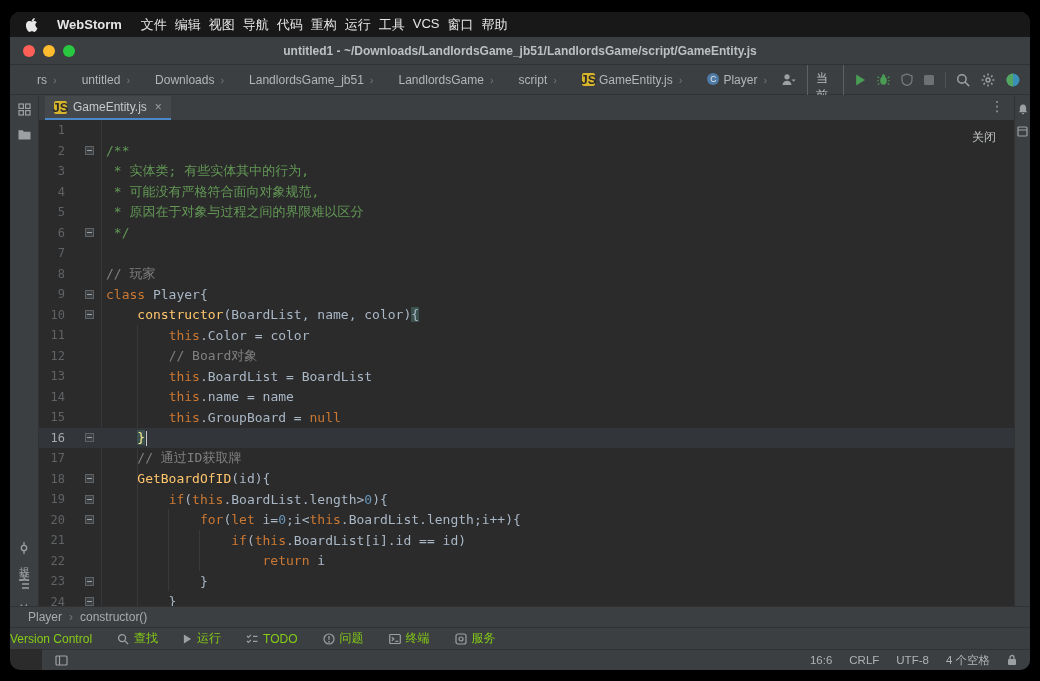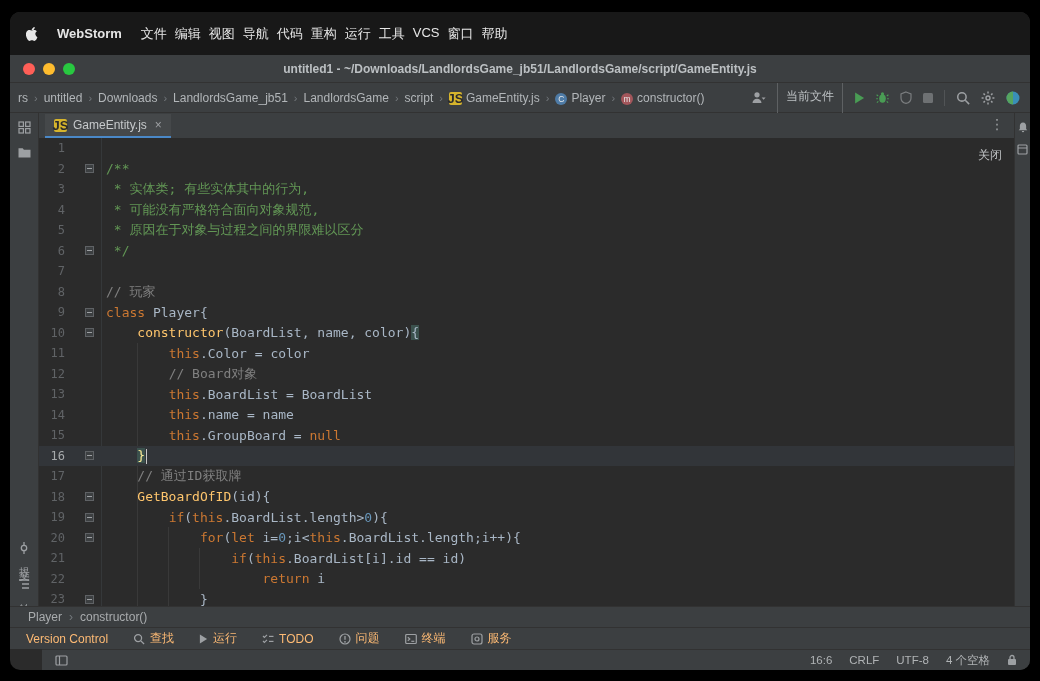--- a/index.html
+++ b/index.html
@@ -1,35 +1,35 @@
 <!DOCTYPE html>
 <html><head>
 <meta charset="utf-8">
 <style>
   html,body{margin:0;padding:0;}
   body{width:1040px;height:681px;background:#000;font-family:"Liberation Sans",sans-serif;position:relative;overflow:hidden;}
   .screen{position:absolute;left:10px;top:12px;width:1020px;height:658px;border-radius:10px;background:#2b2b2b;overflow:hidden;display:flex;flex-direction:column;}
 
   
-  .menubar{height:25px;background:#181818;display:flex;align-items:center;gap:19px;padding:9px 16px;color:#e6e6e6;font-size:13px;flex:none;}
+  .menubar{height:25px;background:#181818;display:flex;align-items:center;gap:19px;padding:0 16px;color:#e6e6e6;font-size:13px;flex:none;}
   .menubar .apple{display:flex;align-items:center;}
   .menubar .app{font-weight:bold;}
   .menu-item{cursor:default;}
 
   
   .titlebar{height:27px;background:#3c3f41;border-bottom:1px solid #323232;display:flex;align-items:center;position:relative;flex:none;}
   .traffic{display:flex;gap:8px;padding-left:13px;z-index:2;}
   .tl{width:12px;height:12px;border-radius:50%;}
   .tl.red{background:#ff5f57;}.tl.yellow{background:#febc2e;}.tl.green{background:#28c840;}
   .wtitle{position:absolute;left:0;right:0;text-align:center;color:#bcc0c3;font-size:12px;font-weight:bold;}
 
   
   .navbar{height:29px;background:#3c3f41;border-bottom:1px solid #323232;display:flex;align-items:center;padding:0 10px 0 6px;font-size:12px;color:#b2b6b9;flex:none;}
   .crumbs{display:flex;align-items:center;gap:3px;white-space:nowrap;overflow:hidden;}
-  .crumb{display:flex;align-items:flex-end;gap:4px;padding:1px 2px;}
+  .crumb{display:flex;align-items:flex-start;gap:4px;padding:1px 2px;margin-left:19px;}
   .csep{color:#73787c;font-size:11px;padding:0 1px;}
   .nav-right{margin-left:auto;display:flex;align-items:center;gap:11px;}
   .runbox{border:1px solid #5e6163;border-radius:4px;height:19px;display:flex;align-items:center;gap:7px;padding:12px 8px;color:#bcc0c3;flex-direction:column;}
   .runbox .dd{font-size:9px;color:#9da0a3;}
   .vdiv{width:1px;height:16px;background:#515456;}
 
   
   .main{flex:1;display:flex;min-height:0;}
   .stripe-l{width:28px;background:#3c3f41;border-right:1px solid #323232;display:flex;flex-direction:column;align-items:center;padding-top:8px;gap:13px;flex:none;}
   .stripe-l .bottom-group{margin-top:auto;display:flex;flex-direction:column;gap:16px;padding-bottom:8px;align-items:center;}
@@ -52,26 +52,26 @@
   .ln{width:26px;text-align:right;color:#606366;font-size:12px;flex:none;font-family:"DejaVu Sans Mono",monospace;}
   .foldcol{width:36px;flex:none;display:flex;justify-content:flex-end;padding-right:7px;box-sizing:border-box;}
   .fold{width:9px;height:9px;border:1px solid #5f6265;background:#3c3f41;position:relative;box-sizing:border-box;}
   .fold::after{content:"";position:absolute;left:1px;right:1px;top:3px;border-top:1px solid #9da0a3;}
   .code{white-space:pre;padding-left:5px;}
   .d{color:#a9b7c6;} .k{color:#cc7832;} .f{color:#ffc66d;} .c{color:#808080;}
   .g{color:#629755;} .n{color:#6897bb;}
   .bm{background:#3b514d;color:#a9b7c6;} .by{background:#3b514d;color:#ffef98;}
   .caret-bar{display:inline-block;width:1px;height:15px;background:#c8c8c8;vertical-align:middle;margin-left:1px;}
   .guide{position:absolute;width:1px;background:rgba(255,255,255,0.065);}
-  .close-tip{position:absolute;top:9px;right:12px;color:#bfc2c4;font-size:12px;font-family:"Liberation Sans",sans-serif;}
+  .close-tip{position:absolute;top:9px;right:18px;color:#bfc2c4;font-size:12px;font-family:"Liberation Sans",sans-serif;}
 
   
   .breadbar{height:20px;background:#3c3f41;border-top:1px solid #323232;display:flex;align-items:center;gap:7px;padding-left:18px;font-size:12px;color:#a9acae;flex:none;}
   .breadbar .bsep{color:#73787c;}
-  .toolbar{height:21px;background:#3c3f41;border-top:1px solid #323232;display:flex;align-items:center;gap:25px;padding-left:16px;font-size:12px;color:#fdba74;flex:none;}
+  .toolbar{height:21px;background:#3c3f41;border-top:1px solid #323232;display:flex;align-items:center;gap:25px;font-size:12px;color:#84cc16;flex:none;}
   .tool-item{display:flex;align-items:center;gap:5px;}
   .statusbar{height:20px;background:#3c3f41;border-top:1px solid #323232;display:flex;align-items:center;font-size:11.5px;color:#b0b3b5;padding:0 13px;flex:none;margin-left:32px;}
   .status-right{margin-left:auto;display:flex;align-items:center;gap:17px;}
 
   .i-js{width:13px;height:13px;background:#d6b42c;color:#2b2b2b;font-size:13px;font-weight:bold;display:inline-flex;align-items:center;justify-content:center;border-radius:2px;font-family:"Liberation Sans",sans-serif;flex:none;}
   .i-circle{width:12px;height:12px;border-radius:50%;display:inline-flex;align-items:center;justify-content:center;font-size:8.5px;color:#e8e8e8;flex:none;font-family:"Liberation Sans",sans-serif;}
   .i-circle.cls{background:#4e7ba6;}
   .i-circle.mth{background:#a3565b;}
   svg{display:block;}
 </style>

